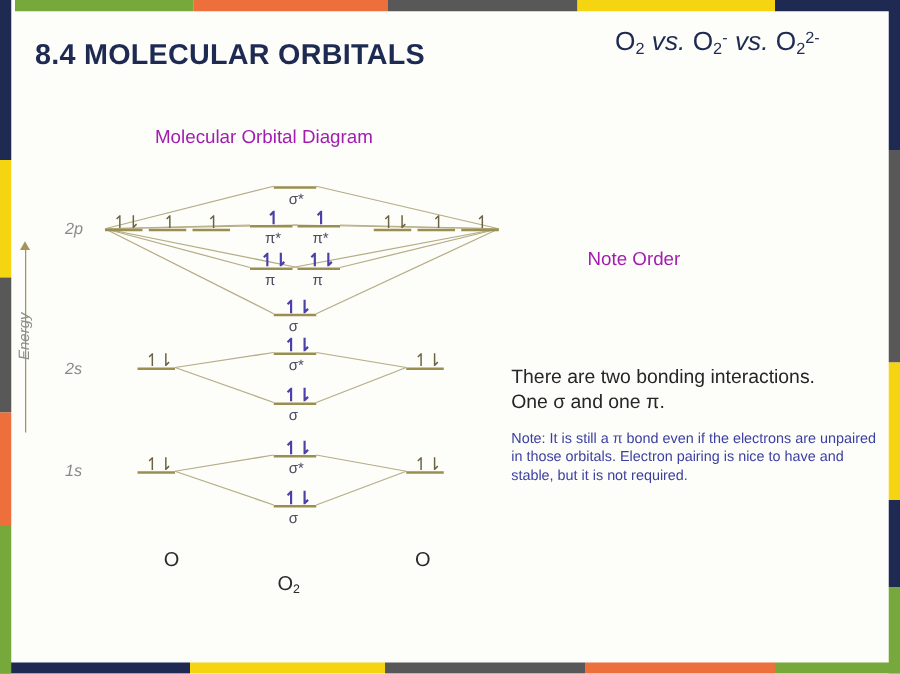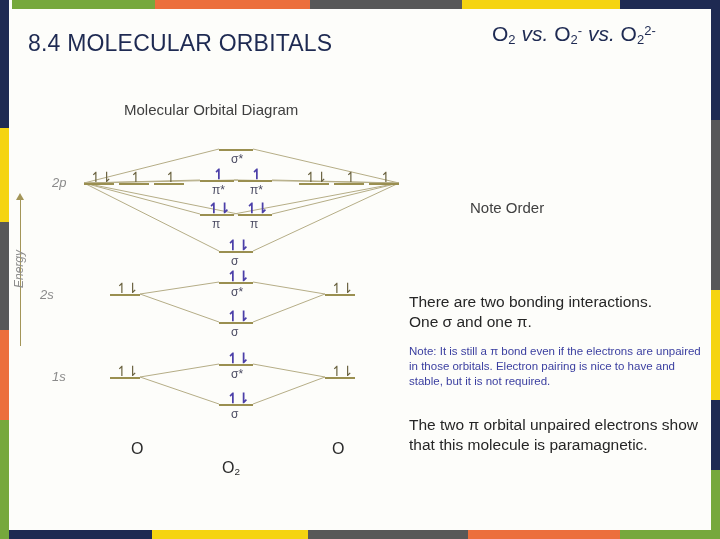--- a/index.html
+++ b/index.html
@@ -27,37 +27,38 @@
   .right-bar{ position: absolute; top: 0; right: 0; width: 9px; height: 539px; }
 
   
   #title {
     position: absolute;
     left: 28px; top: 30px;
     font-size: 23px;
     letter-spacing: 0.2px;
     color: #1e2a52;
     white-space: nowrap;
+    font-weight: bold;
   }
   #formula {
     position: absolute;
     left: 492px; top: 22px;
     font-size: 21px;
     color: #1e2a52;
     white-space: nowrap;
   }
   #formula i { font-style: italic; }
   sub { font-size: 0.62em; vertical-align: -0.25em; }
   sup { font-size: 0.62em; vertical-align: 0.45em; }
 
   
   .sec-head {
     position: absolute;
     font-size: 15px;
-    color: #404040;
+    color: #a21caf;
     white-space: nowrap;
   }
   #mo-head    { left: 124px; top: 101px; }
   #lewis-head { left: 470px; top: 96px; }
   #bond-head  { left: 470px; top: 199px; }
 
   
   #energy-axis {
     position: absolute;
     left: 20px; top: 198px;
@@ -225,21 +226,21 @@
       <line x1="325" y1="294" x2="253" y2="282" stroke="#b5ad86" stroke-width="1"></line>
       <line x1="325" y1="294" x2="253" y2="322" stroke="#b5ad86" stroke-width="1"></line>
       <line x1="140" y1="377" x2="219" y2="364" stroke="#b5ad86" stroke-width="1"></line>
       <line x1="140" y1="377" x2="219" y2="404" stroke="#b5ad86" stroke-width="1"></line>
       <line x1="325" y1="377" x2="253" y2="364" stroke="#b5ad86" stroke-width="1"></line>
       <line x1="325" y1="377" x2="253" y2="404" stroke="#b5ad86" stroke-width="1"></line>
     </svg>
 
   <div id="shell-labels">
       <div class="shell-label" style="left: 52px; top: 175px;">2p</div>
-      <div class="shell-label" style="left: 40px; top: 287px;">2s</div>
+      <div class="shell-label" style="left: 52px; top: 287px;">2s</div>
       <div class="shell-label" style="left: 52px; top: 369px;">1s</div>
     </div>
   <div id="ao-group">
       <div class="level ao-level" style="left: 84px; top: 183px;"></div>
       <div class="elec elec-ao" style="left: 90px; top: 170px;">↿⇂</div>
       <div class="level ao-level" style="left: 119px; top: 183px;"></div>
       <div class="elec elec-ao" style="left: 130px; top: 170px;">↿</div>
       <div class="level ao-level" style="left: 154px; top: 183px;"></div>
       <div class="elec elec-ao" style="left: 165px; top: 170px;">↿</div>
       <div class="level ao-level" style="left: 299px; top: 183px;"></div>
@@ -294,15 +295,14 @@
       <div class="atom-label" style="left: 222px; top: 447px; margin-top: 12px;"><span>O</span><sub>2</sub></div>
     </div>
 
   <div id="note-text">Note:  It is still a π bond even if the electrons are unpaired in those orbitals. Electron pairing is nice to have and stable, but it is not required.</div>
 
   <div id="body-text">
     <div>There are two bonding interactions.</div>
     <div>One σ and one π.</div>
   </div>
 
-  <div id="para-text">The two π orbital unpaired electrons show that this molecule is paramagnetic.</div>
 
 </div>
 
 </body></html>

